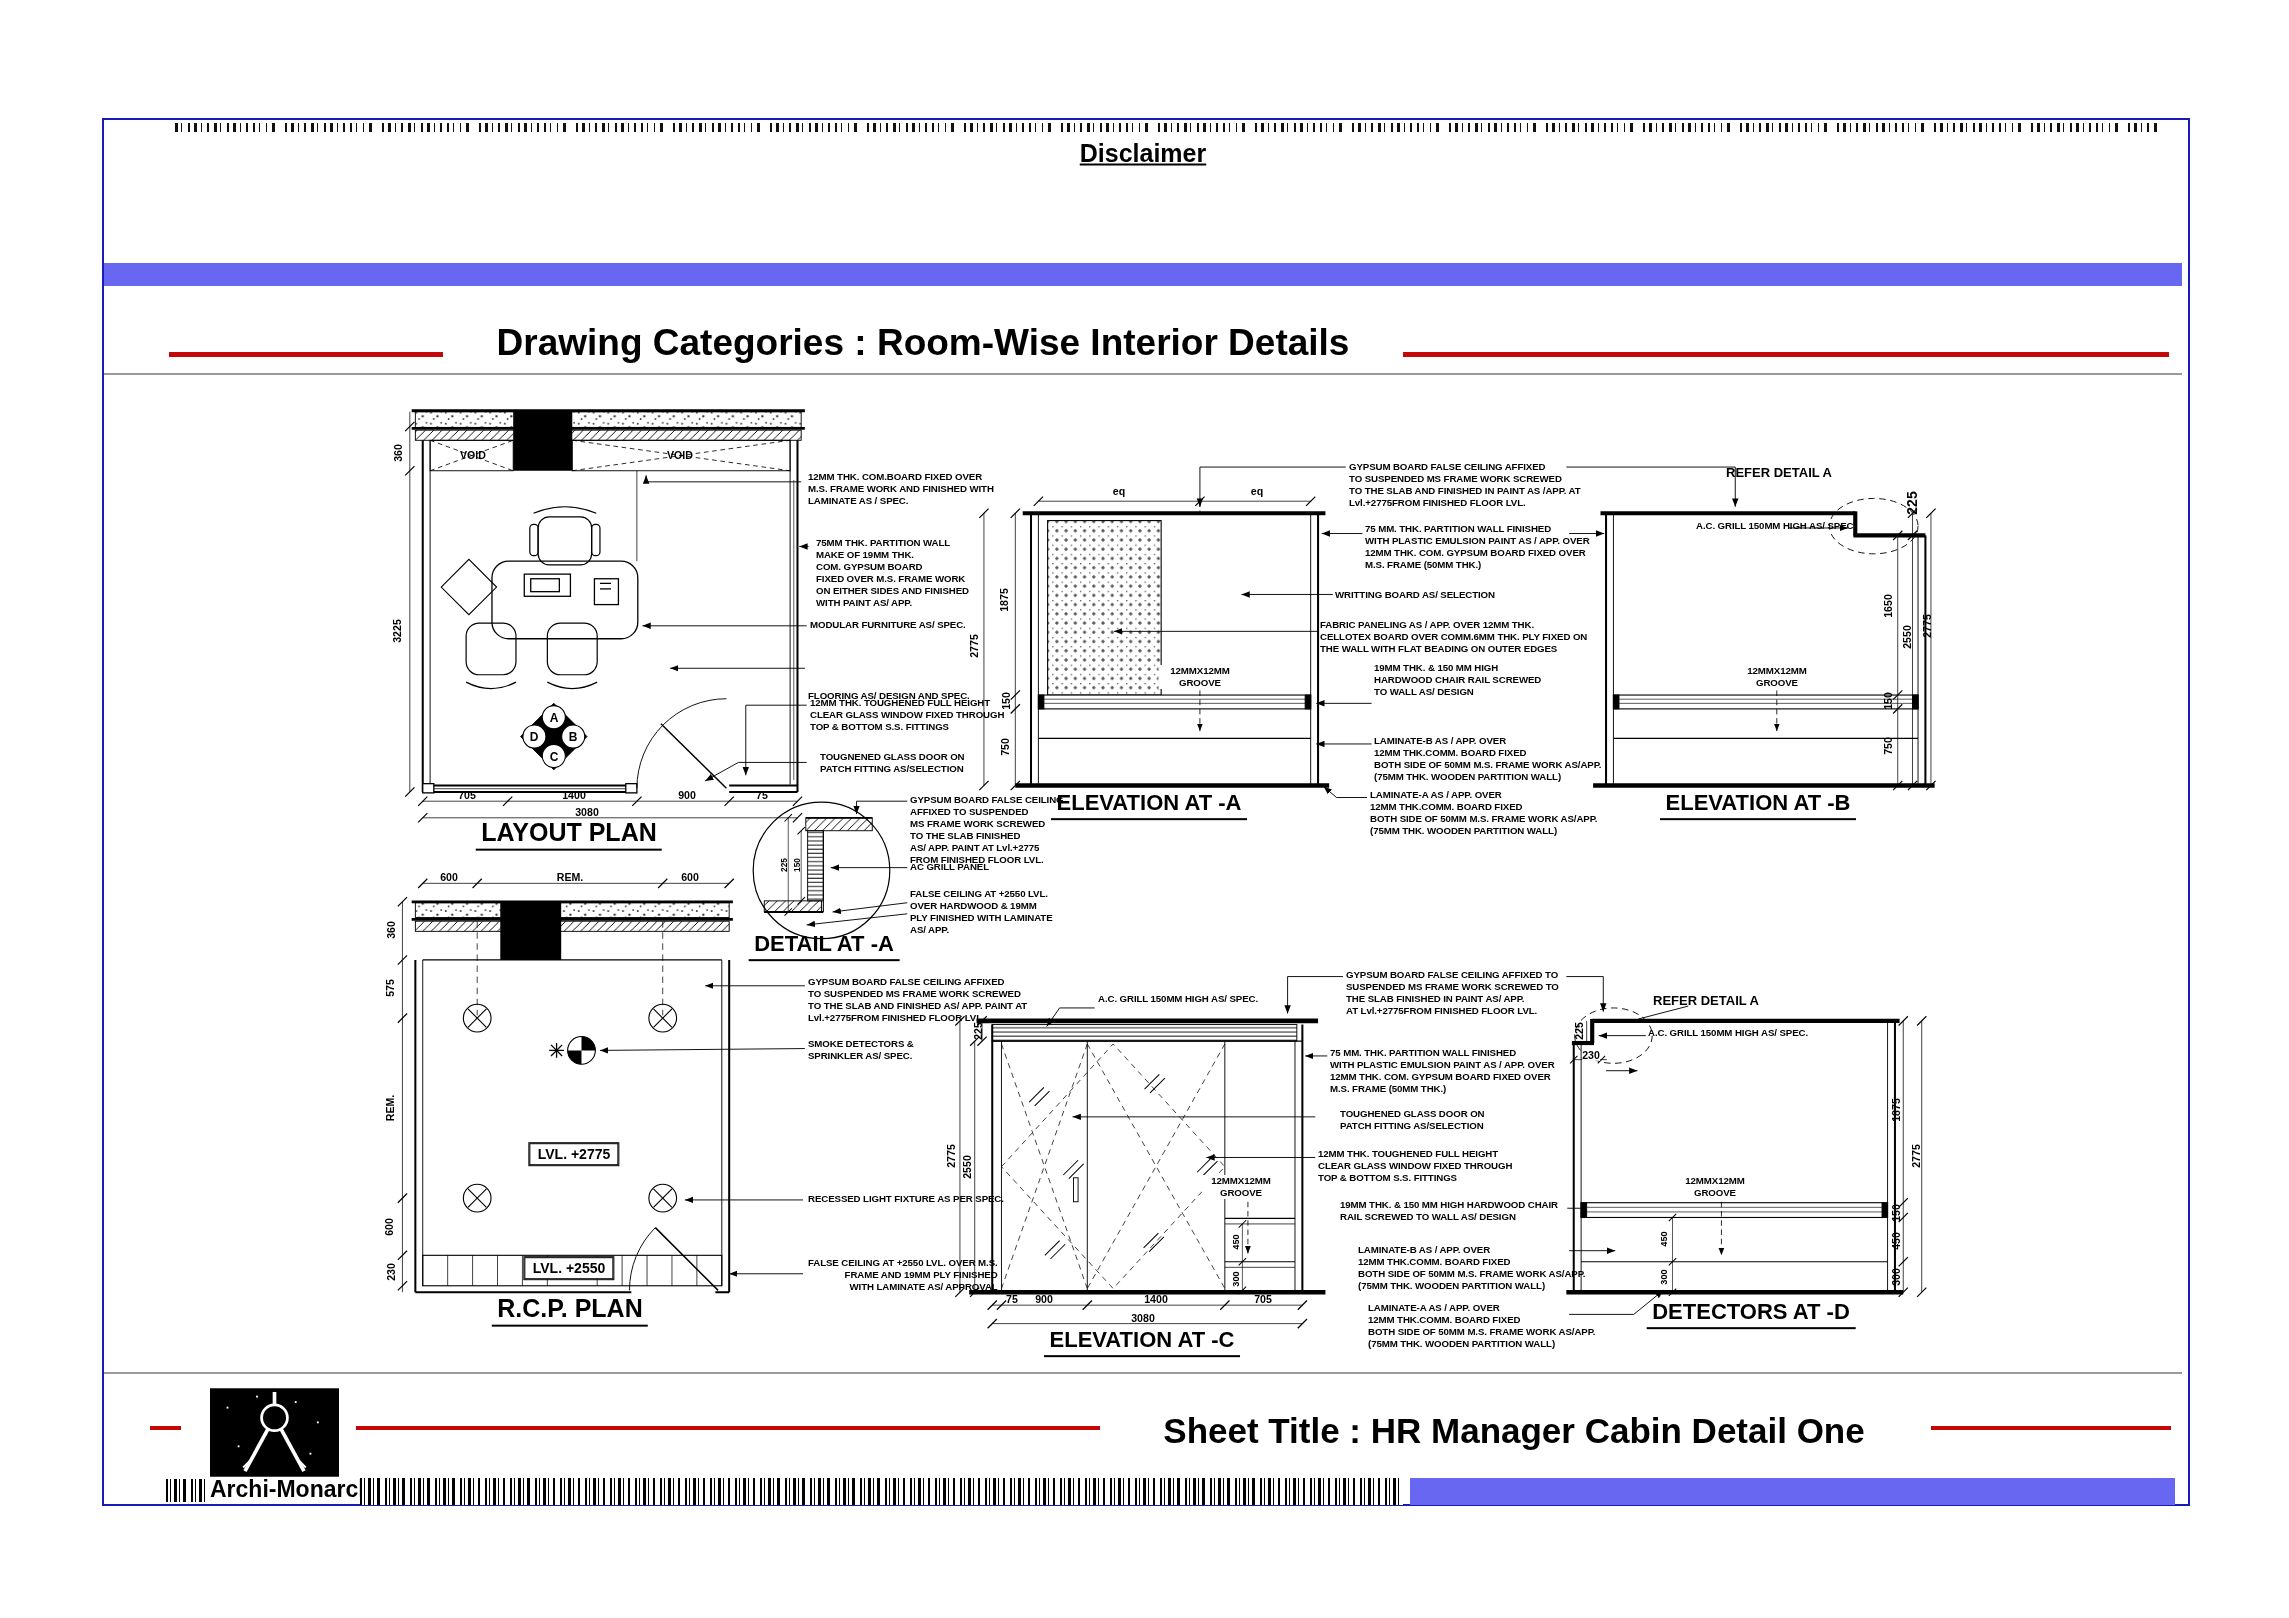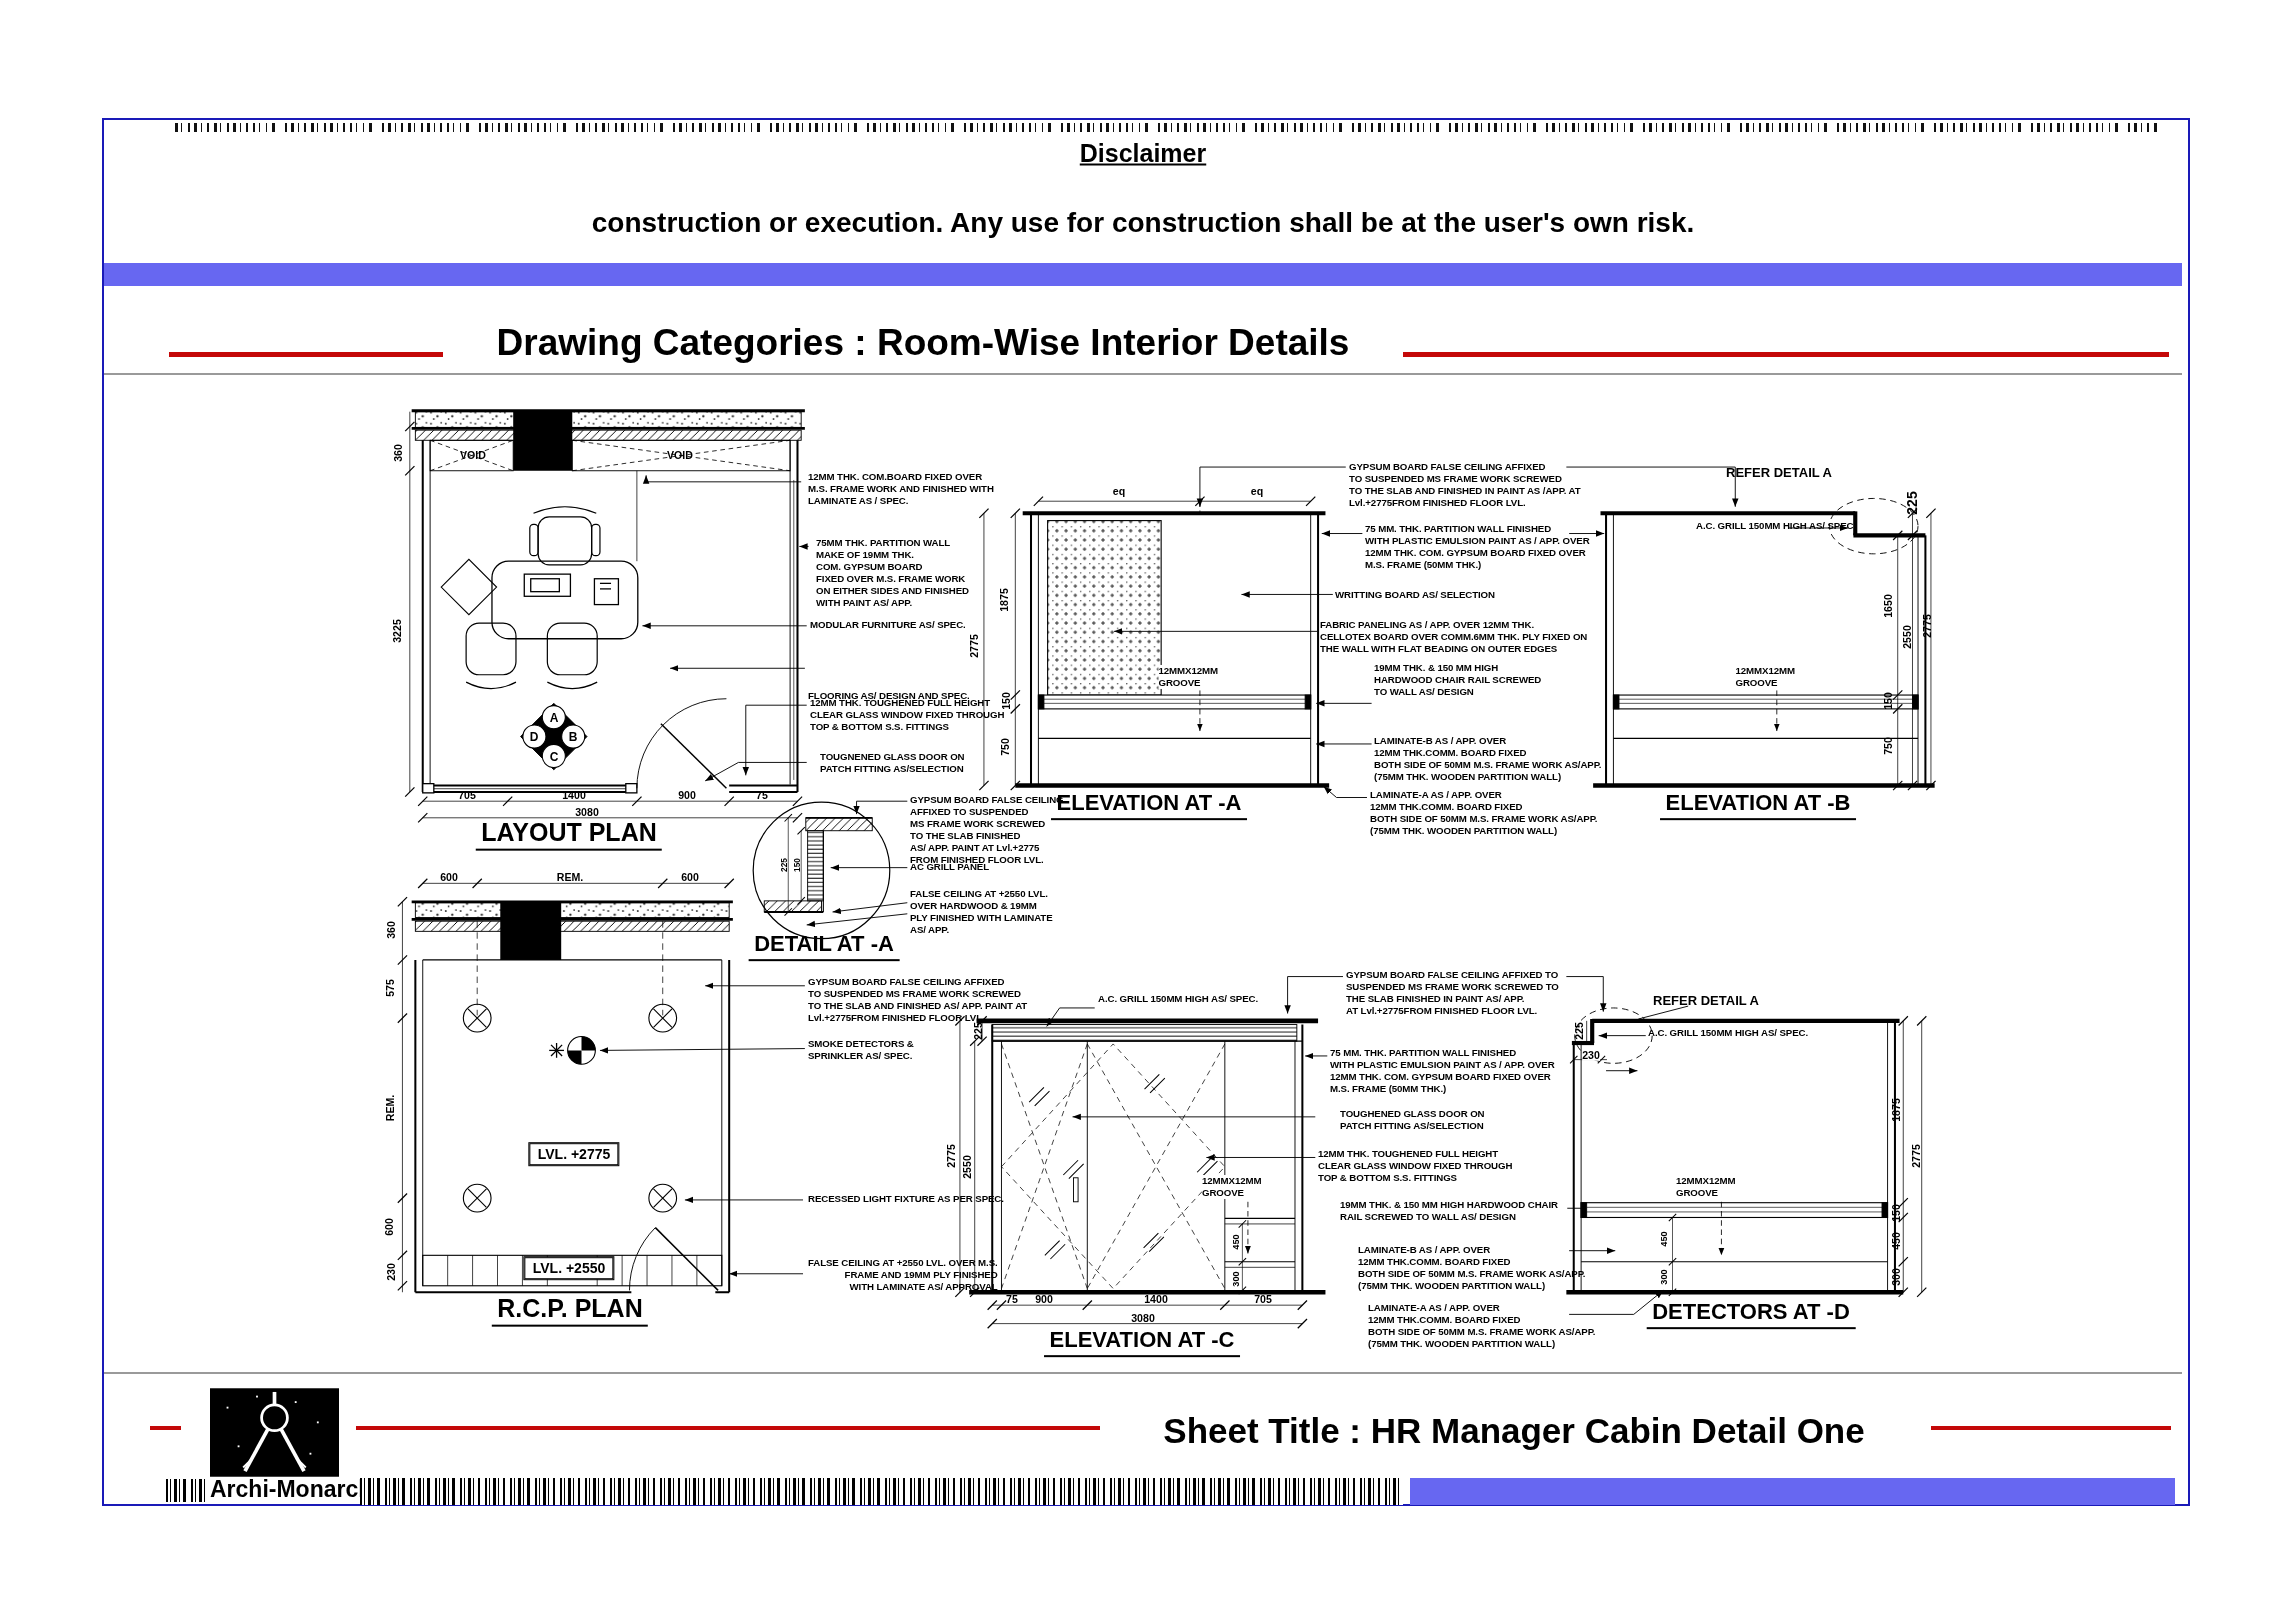--- a/index.html
+++ b/index.html
@@ -1,19 +1,19 @@
 <!DOCTYPE html>
 <html style="font-size:14.8px"><head>
 <meta charset="utf-8">
 <style>
   html,body{margin:0;padding:0;background:#fff;}
   .sheet{position:relative;width:2290px;height:1619px;background:#fff;overflow:hidden;
          font-family:"Liberation Sans",sans-serif;color:#000;}
   .abs{position:absolute;}
-  .pin{position:absolute;transform:translate(-50%,-50%);white-space:pre-line;}
+  .pin{position:absolute;transform:translate(-50%,-50%);text-align:center;white-space:pre-line;}
   .lab{position:absolute;white-space:pre-line;}
   .rot{position:absolute;transform:translate(-50%,-50%) rotate(-90deg);white-space:nowrap;text-align:center;}
   .ann{font:600 9.7px/1.24 "Liberation Sans",sans-serif;letter-spacing:-0.1px;}
   .dim{font:700 10.6px/1 "Liberation Sans",sans-serif;}
   .dimbig{font:700 14px/1 "Liberation Sans",sans-serif;}
   .refer{font:700 13px/1 "Liberation Sans",sans-serif;white-space:nowrap;}
   .dtitle{font:700 22px/1 "Liberation Sans",sans-serif;border-bottom:2.3px solid #000;padding:0 5.5px 3.7px;white-space:nowrap;}
   .dtitle.lg{font-size:25px;}
   .lvlbox{position:absolute;transform:translate(-50%,-50%);font:700 14px/1 "Liberation Sans",sans-serif;
           border:1.8px solid #000;outline:0.9px solid #000;outline-offset:0.9px;background:#fff;padding:2.8px 7.4px;white-space:nowrap;}
@@ -25,21 +25,20 @@
 </head>
 <body>
 
 <div class="sheet">
 
   <div class="abs" style="left:102px;top:118px;width:2084px;height:1384px;border:2.8px solid #1a1ab8;"></div>
 
   <div class="abs thinstrip" style="left:175px;top:123px;width:1984px;height:9.2px;"></div>
 
   <div class="pin" style="left:1143px;top:153px;font:700 25px/1 'Liberation Sans',sans-serif;text-decoration:underline;">Disclaimer</div>
-  <div class="pin" style="left:1143px;top:223px;font:700 28px/1 'Liberation Sans',sans-serif;white-space:nowrap;">construction or execution. Any use for construction shall be at the user's own risk.</div>
 
   <div class="abs" style="left:104px;top:263px;width:2078px;height:23px;background:#6767f1;"></div>
 
   <div class="abs" style="left:169px;top:352px;width:274px;height:4.6px;background:#c40808;"></div>
   <div class="pin" style="left:923px;top:342px;font:700 37px/1 'Liberation Sans',sans-serif;white-space:nowrap;">Drawing Categories : Room-Wise Interior Details</div>
   <div class="abs" style="left:1403px;top:352px;width:766px;height:4.6px;background:#c40808;"></div>
   <div class="hline" style="left:104px;top:373px;width:2078px;height:1.8px;"></div>
 
   <svg class="abs" style="left:0;top:0;" width="2290" height="1619" viewBox="0 0 2481 1754">
     <defs>

